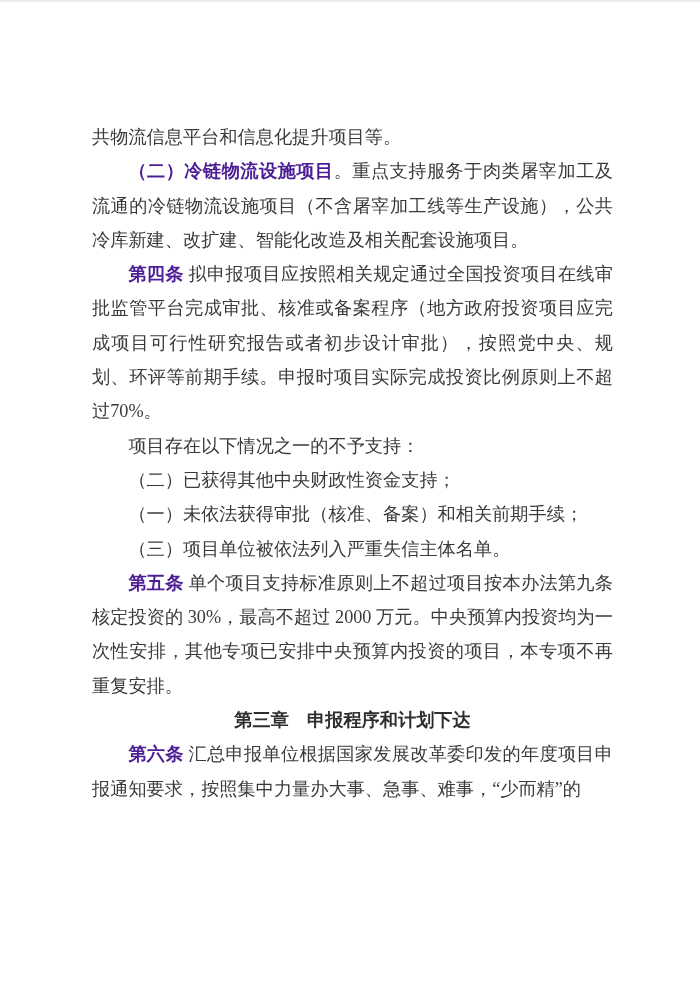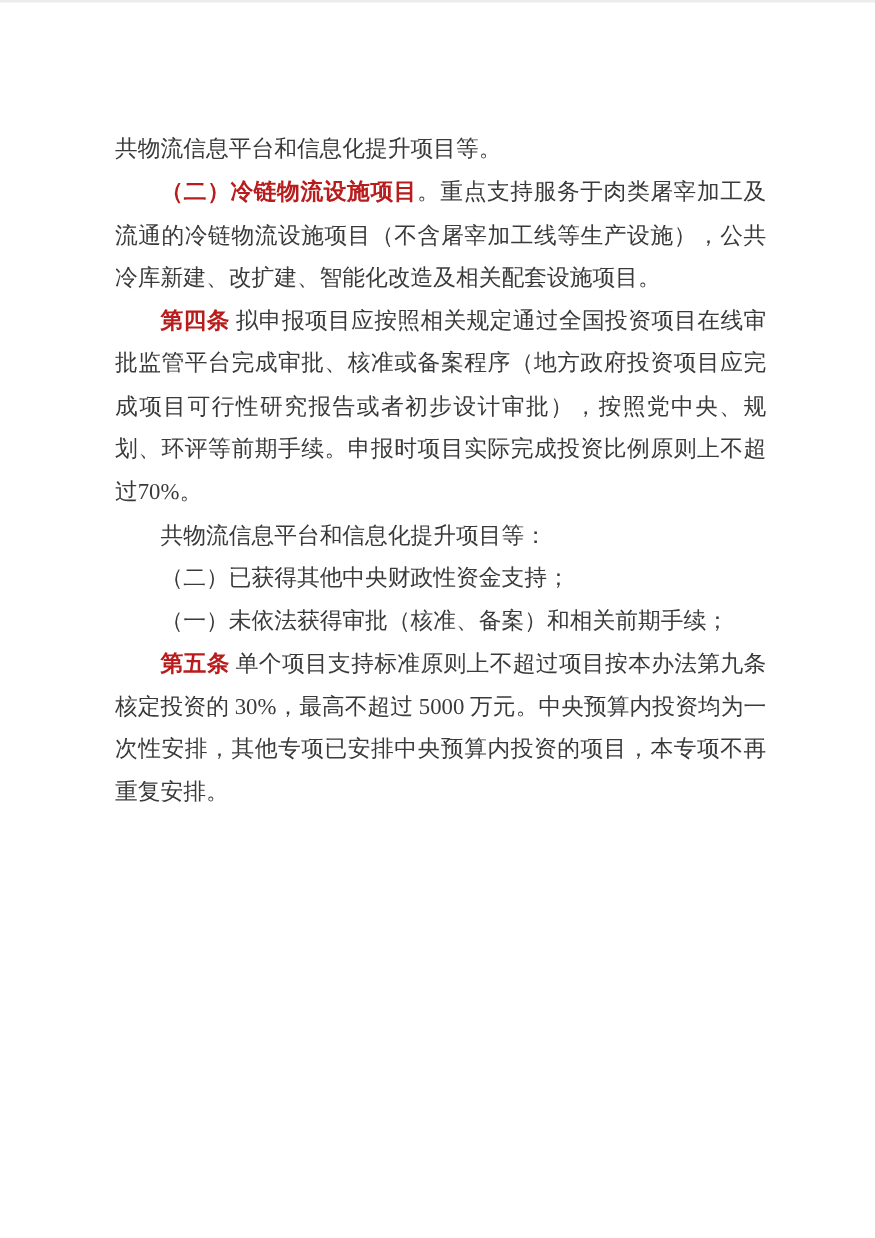--- a/index.html
+++ b/index.html
@@ -13,21 +13,21 @@
     height: 990px;
     background: #ffffff;
     border-top: 2px solid #ececec;
     overflow: hidden;
     font-family: "Liberation Serif", "DejaVu Serif", serif;
     color: #3a3a3a;
   }
   .doc-body {
     position: absolute;
     left: 92px;
-    top: 100px;
+    top: 118px;
     width: 521px;
   }
   .doc-body p,
   .doc-body h2 {
     margin: 0;
     padding: 0;
     font-size: 18.2px;
     line-height: 34.3px;
     font-weight: normal;
     text-align: justify;
@@ -36,29 +36,32 @@
   p.flush { text-indent: 0; }
   p.indent { text-indent: 2em; }
   h2.heading {
     text-align: center;
     text-indent: 0;
     font-weight: 700;
     color: #2e2e2e;
   }
   .doc-body b {
     font-weight: 700;
-    color: #b91c1c;
+    color: #4c1d95;
   }
 </style>
 </head>
 <body>
 
 <div class="page">
   <div class="doc-body">
       <p class="flush"><span>共物流信息平台和信息化提升项目等。</span></p>
       <p class="indent"><b>（二）冷链物流设施项目</b><span>。重点支持服务于肉类屠宰加工及流通的冷链物流设施项目（不含屠宰加工线等生产设施），公共冷库新建、改扩建、智能化改造及相关配套设施项目。</span></p>
       <p class="indent"><b>第四条</b><span> 拟申报项目应按照相关规定通过全国投资项目在线审批监管平台完成审批、核准或备案程序（地方政府投资项目应完成项目可行性研究报告或者初步设计审批），按照党中央、规划、环评等前期手续。申报时项目实际完成投资比例原则上不超过70%。</span></p>
-      <p class="indent"><span>共物流信息平台和信息化提升项目等：</span></p>
+      <p class="indent"><span>项目存在以下情况之一的不予支持：</span></p>
       <p class="indent"><span>（二）已获得其他中央财政性资金支持；</span></p>
       <p class="indent"><span>（一）未依法获得审批（核准、备案）和相关前期手续；</span></p>
-      <p class="indent"><b>第五条</b><span> 单个项目支持标准原则上不超过项目按本办法第九条核定投资的 30%，最高不超过 5000 万元。中央预算内投资均为一次性安排，其他专项已安排中央预算内投资的项目，本专项不再重复安排。</span></p>
+      <p class="indent"><span>（三）项目单位被依法列入严重失信主体名单。</span></p>
+      <p class="indent"><b>第五条</b><span> 单个项目支持标准原则上不超过项目按本办法第九条核定投资的 30%，最高不超过 2000 万元。中央预算内投资均为一次性安排，其他专项已安排中央预算内投资的项目，本专项不再重复安排。</span></p>
+      <h2 class="heading"><span>第三章　申报程序和计划下达</span></h2>
+      <p class="indent"><b>第六条</b><span> 汇总申报单位根据国家发展改革委印发的年度项目申报通知要求，按照集中力量办大事、急事、难事，“少而精”的</span></p>
     </div>
 </div>
 
 </body></html>

